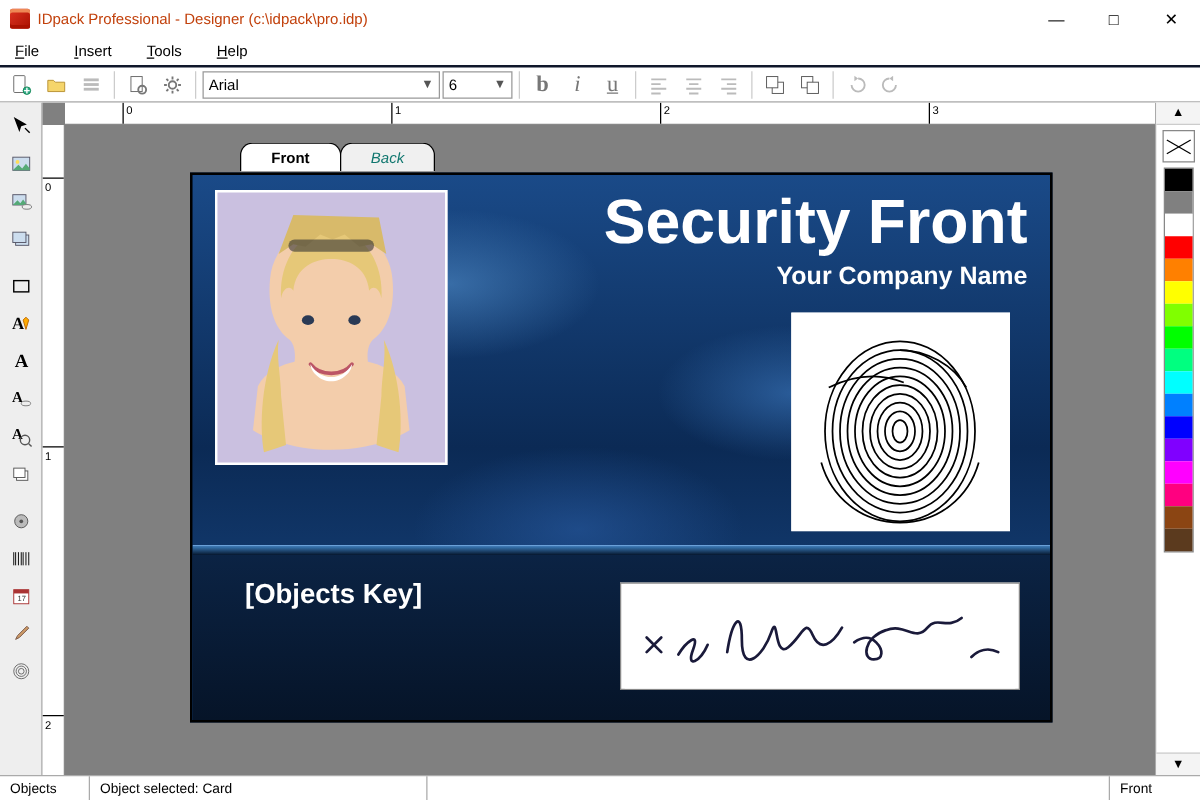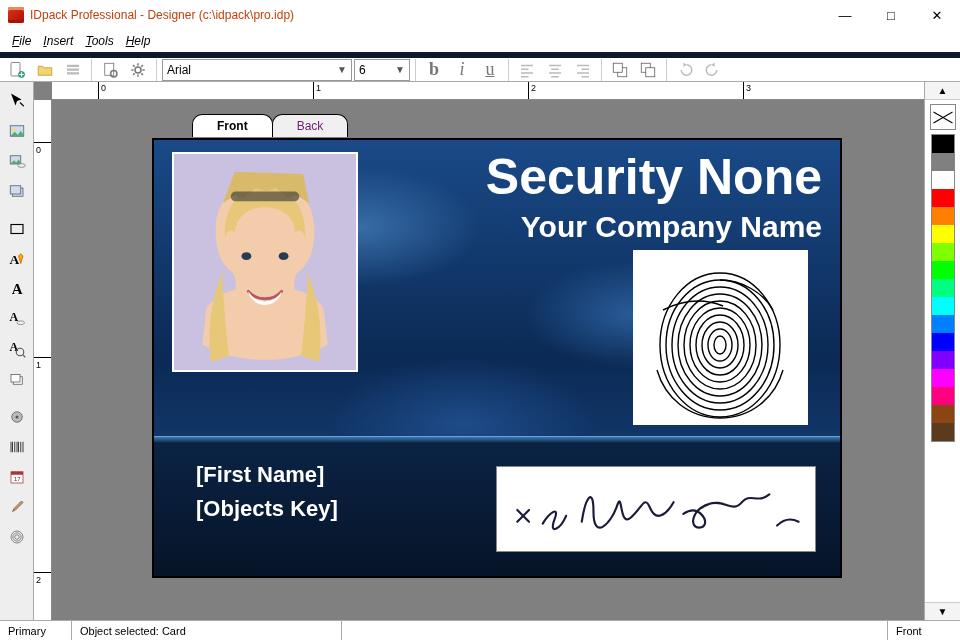--- a/index.html
+++ b/index.html
@@ -36,33 +36,32 @@
   display: flex; align-items: center; justify-content: center;
   font-size: 13px; font-family: "Segoe MDL2 Assets","Segoe UI Symbol",sans-serif;
 }
 
 
 .menubar {
   height: 22px;
   display: flex;
   align-items: center;
   padding-left: 6px;
-  gap: 0;
+  gap: 16px;
   font-size: 12px;
-  font-style: italic;
 }
 .menubar .menuitem {
   padding: 2px 6px;
 }
 .menubar .menuitem u { text-decoration: underline; }
 
 
 .toolbar {
   height: 30px;
-  border-top: 6px solid #0f172a;
+  border-top: 2px solid #0f172a;
   border-bottom: 1px solid #aaa;
   display: flex;
   align-items: center;
   padding: 0 4px;
   gap: 2px;
   background:#fff;
 }
 .tbtn {
   width: 26px; height: 24px;
   display: flex; align-items: center; justify-content: center;
@@ -170,21 +169,21 @@
 }
 .cardtab {
   padding: 4px 24px;
   background:#fff;
   border:1px solid #000;
   border-bottom:none;
   border-radius: 10px 10px 0 0;
   font-size:12px;
   margin-right:-1px;
 }
-.cardtab.inactive { background:#f0f0f0; color:#701a75; position:relative; z-index:0; }
+.cardtab.inactive { background:#f0f0f0; color:#0f766e; position:relative; z-index:0;font-style:italic; }
 .cardtab.active { font-weight:bold; position:relative; z-index:2; }
 
 
 .card {
   position:absolute;
   top:38px; left:100px;
   width: 690px; height: 440px;
   background: #0a2a55;
   border: 2px solid #000;
   overflow:hidden;
@@ -214,21 +213,21 @@
   font-weight: bold;
   font-size: 50px;
   text-align: right;
 }
 .card .title2 {
   position:absolute;
   top: 70px; left: 230px; right: 18px;
   color:#fff;
   font-family: Arial, sans-serif;
   font-weight: bold;
-  font-size: 30px;
+  font-size: 20px;
   text-align: right;
 }
 .card .fp {
   position:absolute;
   top: 110px; right: 32px;
   width: 175px; height: 175px;
   background: #fff;
 }
 .card .fp svg { width:100%; height:100%; }
 .card .divider {
@@ -592,21 +591,21 @@
               <path d="M50 120c-14 30-16 70-12 92 6-2 12-4 18-6l-4-40c0-14-4-32-2-46z" fill="#e6c878"></path>
               <path d="M136 120c14 30 16 70 12 92-6-2-12-4-18-6l4-40c0-14 4-32 2-46z" fill="#e6c878"></path>
               <ellipse cx="74" cy="104" rx="5" ry="4" fill="#2a3a55"></ellipse>
               <ellipse cx="112" cy="104" rx="5" ry="4" fill="#2a3a55"></ellipse>
               <path d="M76 140c8 10 26 10 34 0" fill="none" stroke="#b56" stroke-width="3" stroke-linecap="round"></path>
               <path d="M76 140c8 14 26 14 34 0 0 6-8 14-17 14s-17-8-17-14z" fill="#fff"></path>
               <path d="M50 50l12-8 10 2 12-10 10 4 10-4 12 10 10-2 12 8-6-30-70-2z" fill="#d8ba6a"></path>
               <rect x="58" y="38" width="70" height="10" rx="5" fill="#333" opacity="0.6"></rect>
             </svg>
           </div>
-          <div class="title1">Security None</div>
+          <div class="title1">Security Front</div>
           <div class="title2">Your Company Name</div>
           <div class="fp">
             <svg viewBox="0 0 175 175">
               <rect width="175" height="175" fill="#fff"></rect>
               <g fill="none" stroke="#000" stroke-width="1.4">
                 <ellipse cx="87" cy="95" rx="60" ry="72"></ellipse>
                 <ellipse cx="87" cy="95" rx="54" ry="65"></ellipse>
                 <ellipse cx="87" cy="95" rx="48" ry="58"></ellipse>
                 <ellipse cx="87" cy="95" rx="42" ry="51"></ellipse>
                 <ellipse cx="87" cy="95" rx="36" ry="44"></ellipse>
@@ -615,21 +614,20 @@
                 <ellipse cx="87" cy="95" rx="18" ry="23"></ellipse>
                 <ellipse cx="87" cy="95" rx="12" ry="16"></ellipse>
                 <ellipse cx="87" cy="95" rx="6" ry="9"></ellipse>
                 <path d="M30 60c20-10 40-12 60-4M140 60c-10-18-32-30-53-30M24 120c8 28 32 48 63 48s55-20 63-48"></path>
               </g>
             </svg>
           </div>
           <div class="divider"></div>
           <div class="lower"></div>
           <div class="fields">
-            <div>[First Name]</div>
             <div>[Objects Key]</div>
           </div>
           <div class="sig">
             <svg viewBox="0 0 320 86">
               <rect width="320" height="86" fill="#fff"></rect>
               <g fill="none" stroke="#1a1a3a" stroke-width="2.2" stroke-linecap="round">
                 <path d="M18 56l12-12M18 44l12 12"></path>
                 <path d="M44 58c6-10 18-20 12-4s6 10 12-4"></path>
                 <path d="M84 56c4-26 12-36 12-10 0 30 18 12 24-6 6-18 2 22 14 12 12-10 14-24 20-10 6 14 16 8 24-6"></path>
                 <path d="M188 48c6-4 12-6 18 0s6 14-2 14c-10 0-8-18 10-24 16-6 24 10 34-2 8-10 16 2 28-8"></path>
@@ -663,17 +661,17 @@
         <div class="swatch" style="background: rgb(255, 0, 128);"></div>
         <div class="swatch" style="background: rgb(139, 69, 19);"></div>
         <div class="swatch" style="background: rgb(91, 58, 30);"></div>
       </div>
     <div style="flex:1"></div>
     <div class="scrl" style="border-top:1px solid #ccc;border-bottom:none;">▼</div>
   </div>
 </div>
 
 <div class="statusbar">
-  <div class="cell" style="width:72px">Primary</div>
+  <div class="cell" style="width:72px">Objects</div>
   <div class="cell" style="width:270px">Object selected: Card</div>
   <div class="cell grow"></div>
   <div class="cell" style="width:72px;border-right:none;">Front</div>
 </div>
 
 </body></html>

